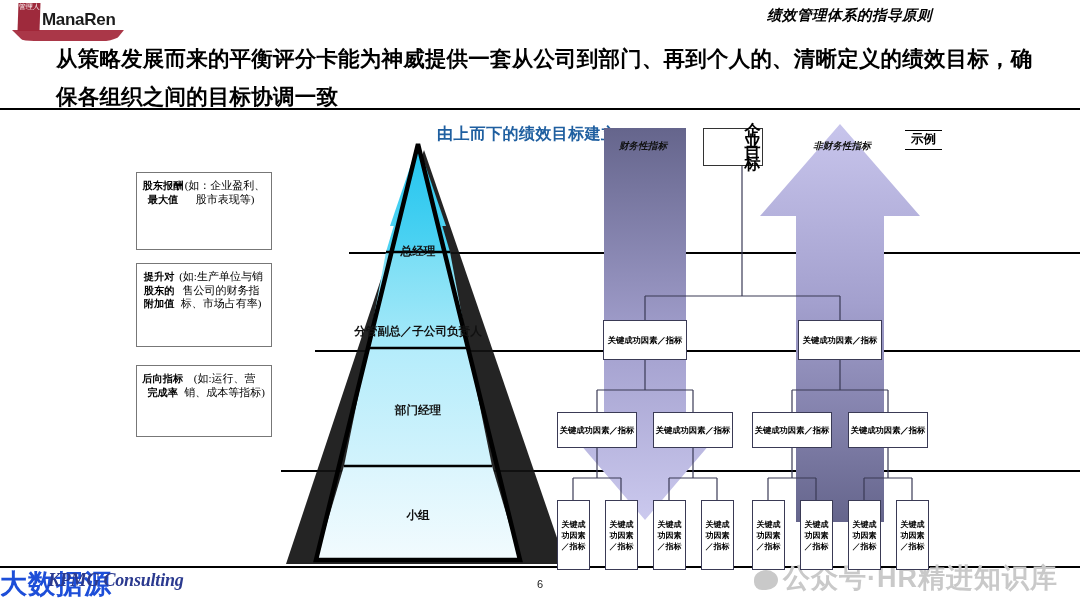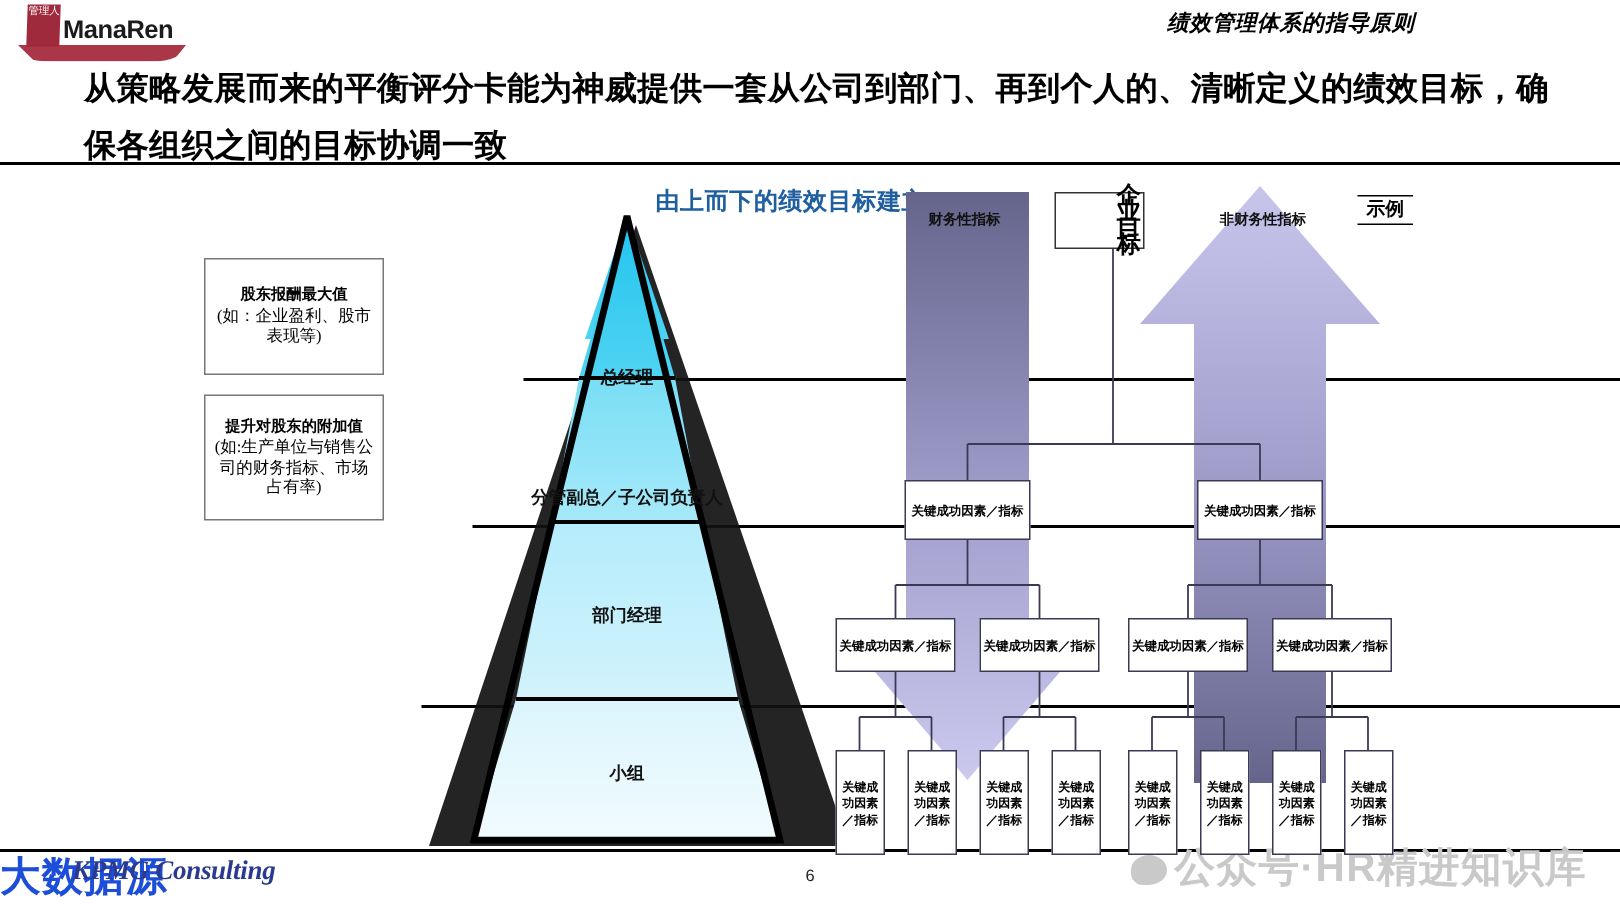--- a/index.html
+++ b/index.html
@@ -35,21 +35,21 @@
     color: #1b1b1b;
   }
   #brand-logo .swoosh {
     position: absolute; left: 4px; top: 28px; width: 112px; height: 11px;
     background: #a32638;
     border-radius: 0 0 60px 60px / 0 0 30px 18px;
     clip-path: polygon(0 0, 100% 0, 92% 100%, 10% 100%);
     opacity: .92;
   }
   #header-right-title {
-    position: absolute; right: 137px; top: 6px;
+    position: absolute; right: 148px; top: 6px;
     font-size: 14.5px; font-weight: bold;
     font-family: "Liberation Serif", "DejaVu Serif", serif;
     font-style: italic;
     letter-spacing: .5px;
     color: #000;
   }
   #headline {
     position: absolute; left: 56px; top: 40px; width: 990px;
     font-size: 21.5px; font-weight: bold; line-height: 38px;
     letter-spacing: .2px;
@@ -70,28 +70,28 @@
   #example-badge {
     position: absolute; left: 905px; top: 20px;
     font-size: 12.5px; font-weight: bold;
     border-top: 1.6px solid #000; border-bottom: 1.6px solid #000;
     padding: 1px 6px 2px 6px; line-height: 15px;
   }
 
   
   .lbox {
     position: absolute; left: 136px;
-    width: 120px;
+    width: 136px;
     border: 1.4px solid #777;
     background: #fff;
     box-sizing: border-box;
     text-align: center;
     font-size: 9.6px; line-height: 13.5px;
     padding: 6px 5px;
-    display: flex; flex-direction: column; justify-content: center;
+    display: flex; flex-direction: row; justify-content: center;
   }
   .lbox .lb-title { font-weight: bold; font-size: 10.2px; margin-bottom: 1px; }
   .lbox .lb-sub { font-size: 11px; }
   #lbox0 { top: 62px;  height: 78px; }
   #lbox1 { top: 153px; height: 84px; }
   #lbox2 { top: 255px; height: 72px; }
   #lbox3 { top: 362px; height: 92px; }
   #lbox3 .lb-sub { text-align: left; }
 
   
@@ -128,20 +128,21 @@
     z-index: 6;
   }
   #node-root {
     left: 203px; top: 18px; width: 60px; height: 38px;
     font-size: 16px; font-weight: bold; border: 1.2px solid #333; padding-left: 40px;
   }
   .band-label {
     position: absolute; z-index: 5;
     font-size: 9.6px; font-weight: bold; color: #111;
     text-align: center;
+    font-style: italic;
   }
   #band-label-fin { left: 96px; top: 30px; width: 94px; }
   #band-label-non { left: 290px; top: 30px; width: 104px; }
 
   .lvl2 { width: 84px; height: 40px; font-weight: bold; }
   .lvl3 { width: 80px; height: 36px; font-weight: bold; }
   .lvl4 { width: 33px; height: 70px; font-weight: bold; font-size: 8px; line-height: 11px; }
 
   #conn { position: absolute; left: 0; top: 0; z-index: 4; }
 
@@ -204,20 +205,24 @@
   <div class="tier-rule" id="tier-rule-1"></div>
   <div class="tier-rule" id="tier-rule-2"></div>
 
   <div class="lbox" id="lbox0">
     <div class="lb-title">股东报酬最大值</div>
     <div class="lb-sub">(如：企业盈利、股市表现等)</div>
   </div>
   <div class="lbox" id="lbox1">
     <div class="lb-title">提升对股东的附加值</div>
     <div class="lb-sub">(如:生产单位与销售公司的财务指标、市场占有率)</div>
+  </div>
+  <div class="lbox" id="lbox2">
+    <div class="lb-title">后向指标完成率</div>
+    <div class="lb-sub">(如:运行、营销、成本等指标)</div>
   </div>
 
   <div id="pyramid">
     <svg width="300" height="440">
       <defs>
         <linearGradient id="gT0" x1="0" y1="0" x2="0" y2="1">
           <stop offset="0%" stop-color="#22c4ef"></stop>
             <stop offset="100%" stop-color="#4fd3f2"></stop>
         </linearGradient>
         <linearGradient id="gT1" x1="0" y1="0" x2="0" y2="1">

